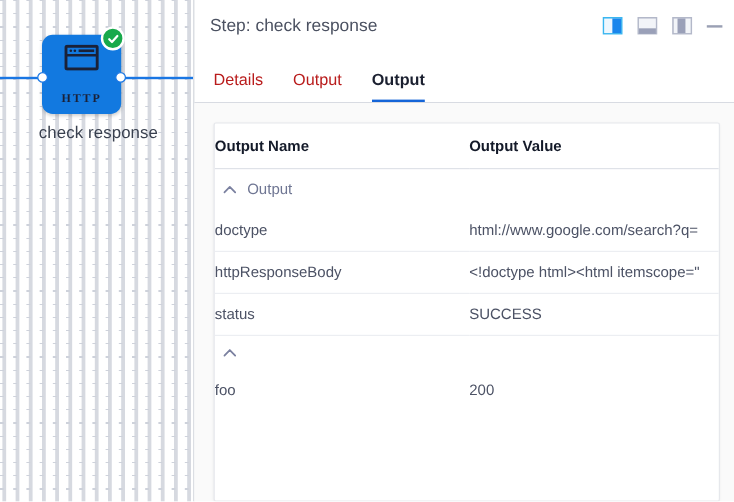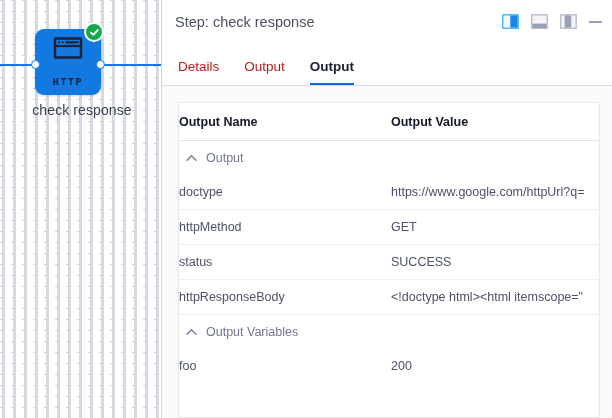--- a/index.html
+++ b/index.html
@@ -66,21 +66,21 @@
     box-shadow: 0 1px 3px rgba(0,0,0,0.18);
     z-index: 3;
   }
   .node-glyph { width: 30px; height: 22px; display: block; }
   .node-text {
     color: #1a2138;
     font-size: 10px;
     font-weight: bold;
     letter-spacing: 1.6px;
     margin-top: 18px;
-    font-family: Liberation Mono, monospace;
+    font-family: Liberation Serif, serif;
   }
   .port {
     position: absolute;
     width: 9px; height: 9px;
     border-radius: 50%;
     background: #ffffff;
     border: 1.6px solid #1976e3;
     top: 60px;
     z-index: 4;
   }
@@ -289,42 +289,37 @@
                 <span class="grp">
                   <svg class="chev" viewBox="0 0 11 8">
                     <path d="M1 6.3 L5.5 1.7 L10 6.3" fill="none" stroke="#7b81a0" stroke-width="1.5" stroke-linecap="round" stroke-linejoin="round"></path>
                   </svg>
                   <span>Output</span>
                 </span>
               </td>
             </tr>
             <tr>
               <td class="name-cell">doctype</td>
-              <td class="value-cell">https://www.google.com/httpUrl?q=</td>
+              <td class="value-cell">html://www.google.com/search?q=</td>
             </tr>
             <tr>
-              <td class="name-cell">httpMethod</td>
-              <td class="value-cell">GET</td>
+              <td class="name-cell">httpResponseBody</td>
+              <td class="value-cell">&lt;!doctype html&gt;&lt;html itemscope="</td>
             </tr>
             <tr>
               <td class="name-cell">status</td>
               <td class="value-cell">SUCCESS</td>
-            </tr>
-            <tr>
-              <td class="name-cell">httpResponseBody</td>
-              <td class="value-cell">&lt;!doctype html&gt;&lt;html itemscope="</td>
             </tr>
 
             <tr class="group-row">
               <td colspan="2">
                 <span class="grp">
                   <svg class="chev" viewBox="0 0 11 8">
                     <path d="M1 6.3 L5.5 1.7 L10 6.3" fill="none" stroke="#7b81a0" stroke-width="1.5" stroke-linecap="round" stroke-linejoin="round"></path>
                   </svg>
-                  <span>Output Variables</span>
                 </span>
               </td>
             </tr>
             <tr class="last-row">
               <td class="name-cell">foo</td>
               <td class="value-cell">200</td>
             </tr>
           </tbody>
         </table>
       </div>

